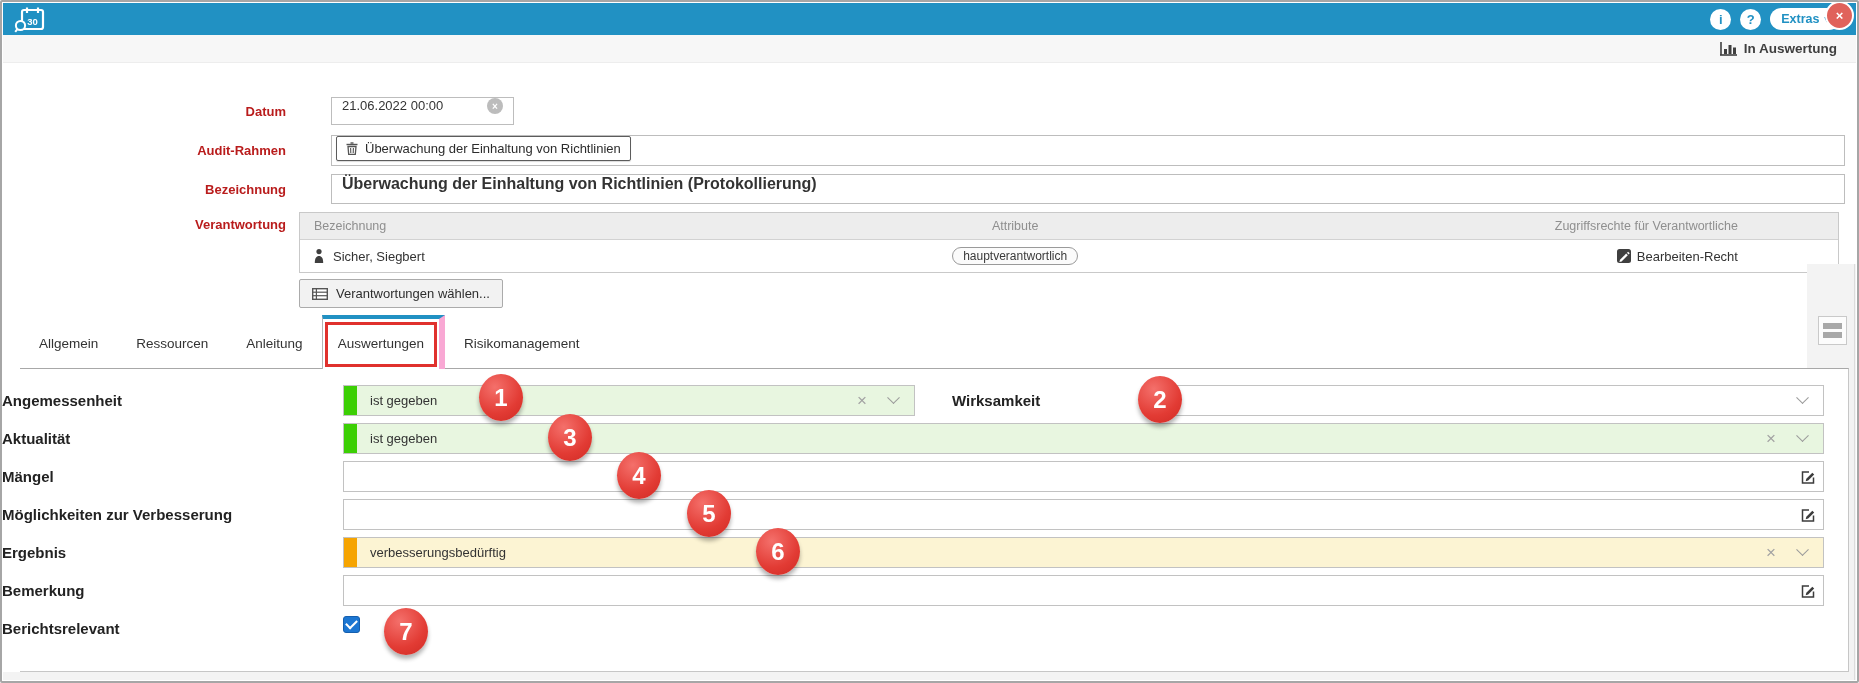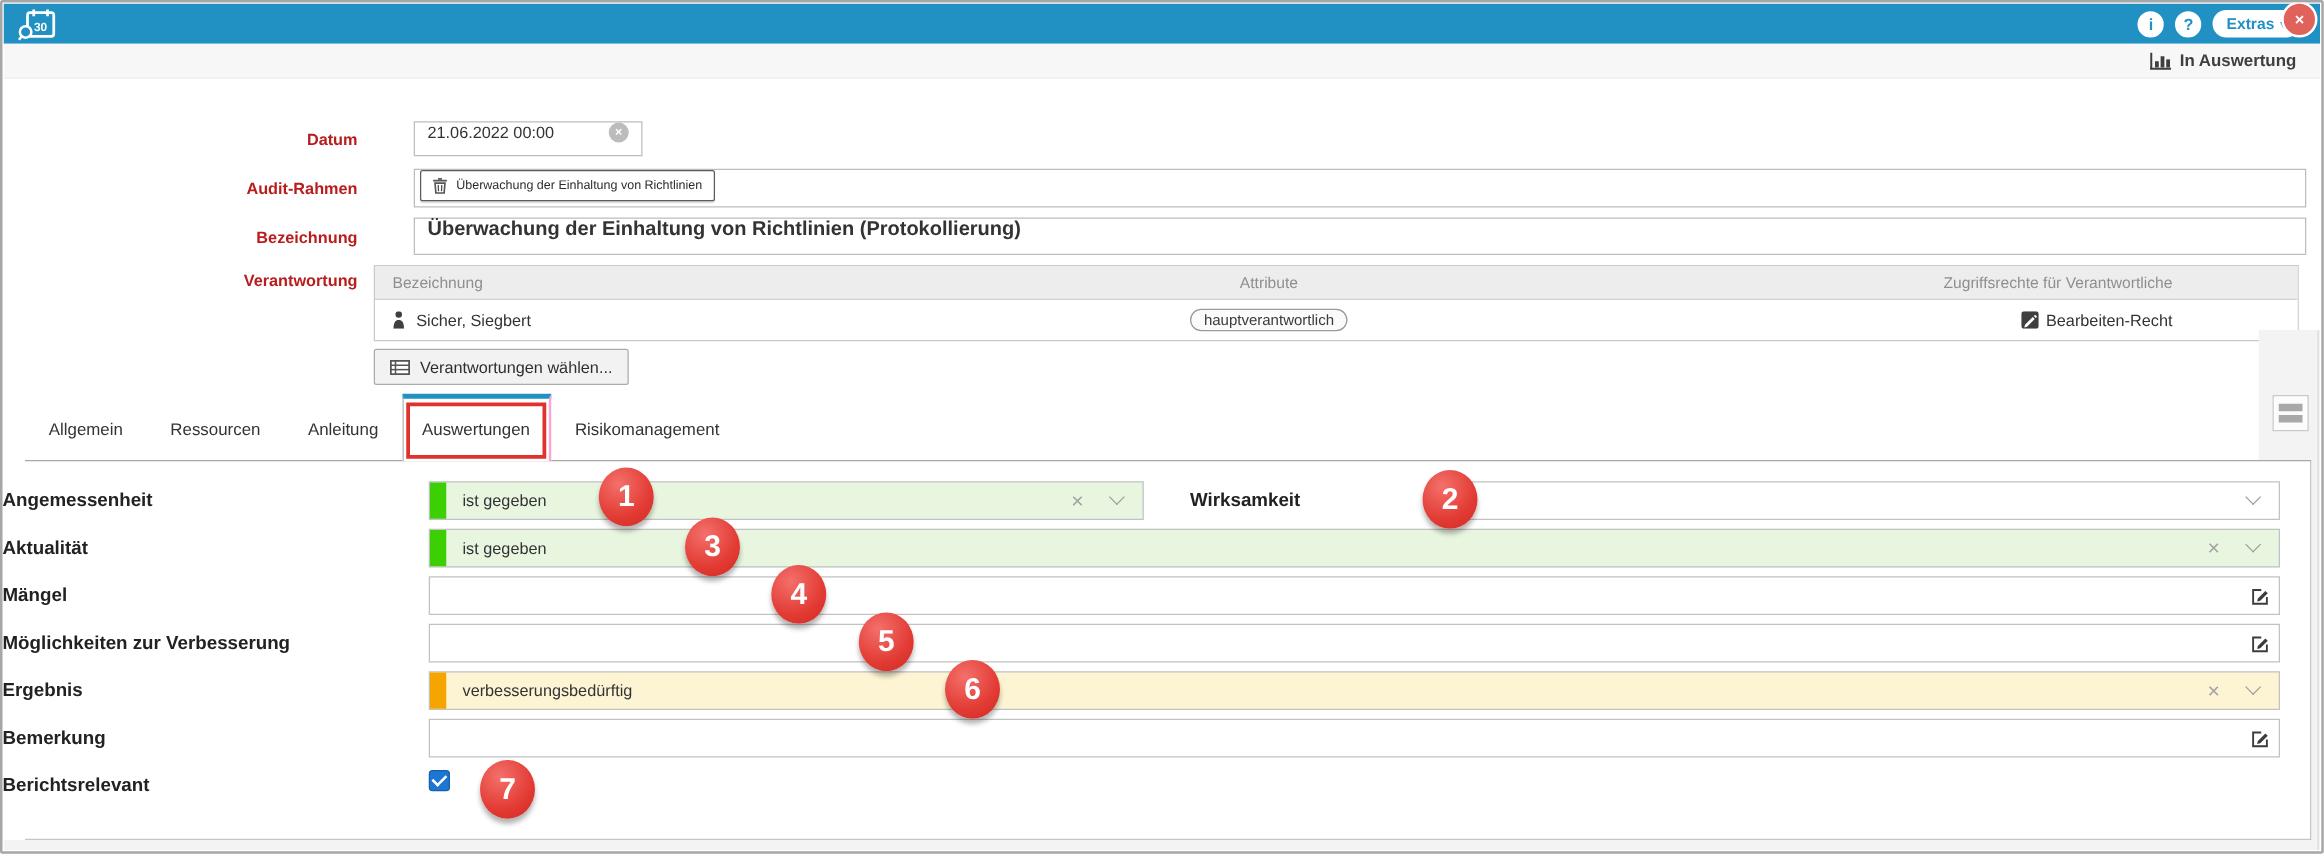--- a/index.html
+++ b/index.html
@@ -31,36 +31,36 @@
   .trow{position:absolute;left:0;right:12px;display:flex;}
   .tlabel{width:284px;text-align:right;font-weight:bold;font-size:13px;color:#b91c1c;flex:none;}
   .tfield-gap{width:13px;flex:none;}
   .inputbox{background:#fff;border:1px solid #bdbdbd;box-sizing:border-box;font-size:13px;color:#333;
             display:flex;align-items:flex-start;padding:0 10px;margin-left:32px;}
   .datefield{width:183px;height:28px;justify-content:space-between;}
   .clearcirc{width:16px;height:16px;border-radius:50%;background:#bcbcbc;color:#fff;font-size:10px;font-weight:bold;
              display:flex;align-items:center;justify-content:center;cursor:pointer;}
   .bigfield{width:1540px;}
   .tagchip{border:1px solid #5c5c5c;border-radius:2px;background:#fff;height:23px;display:flex;align-items:center;
-           padding:0 9px;gap:7px;font-size:10px;color:#2c2c2c;box-shadow:0 1px 1px rgba(0,0,0,.15);cursor:pointer;}
+           padding:0 9px;gap:7px;font-size:13px;color:#2c2c2c;box-shadow:0 1px 1px rgba(0,0,0,.15);cursor:pointer;}
   .vtable{width:1540px;border:1px solid #c9c9c9;box-sizing:border-box;font-size:13px;background:#fff;}
   .vhead{display:grid;grid-template-columns:36% 21% 43%;background:#ededed;color:#8f8f8f;font-size:12.5px;
          height:26px;align-items:center;border-bottom:1px solid #d2d2d2;}
   .vrow{display:grid;grid-template-columns:36% 21% 43%;height:32px;align-items:center;background:#fff;}
   .vc1{padding-left:14px;display:flex;align-items:center;gap:9px;}
   .vc2{text-align:center;display:flex;justify-content:center;}
   .vc3{text-align:left;padding-right:100px;display:flex;justify-content:flex-end;align-items:center;gap:6px;}
   .pill{border:1px solid #9a9a9a;border-radius:10px;background:#fbfbfb;padding:1px 10px;font-size:12px;color:#3a3a3a;}
   .graybtn{height:27px;background:#f2f2f2;border:1px solid #ababab;border-radius:2px;display:inline-flex;
            align-items:center;gap:8px;padding:0 12px;font-size:13px;color:#2e2e2e;cursor:pointer;}
   
   .tabs{position:absolute;left:18px;top:318px;height:48px;display:flex;align-items:stretch;z-index:6;}
   .tab{padding:0 19px;font-size:13.5px;color:#333;line-height:48px;cursor:pointer;white-space:nowrap;}
   .tab.active{position:relative;margin-top:-5px;height:54px;line-height:50px;background:#fff;
-              border-left:1px solid #b5b5b5;border-right:2px solid #f9a8d4;border-top:4px solid #2191c3;
+              border-left:1px solid #b5b5b5;border-right:6px solid #f9a8d4;border-top:4px solid #2191c3;
               box-sizing:border-box;z-index:7;padding:0 15px;}
   .redframe{position:absolute;left:2px;right:2px;top:3px;bottom:2px;border:3px solid #e0312d;pointer-events:none;}
   .viewtoggle{position:absolute;left:1816px;top:314px;width:29px;height:29px;background:#fcfcfc;
               border:1px solid #c9c9c9;box-sizing:border-box;display:flex;flex-direction:column;
               align-items:center;justify-content:center;gap:3px;cursor:pointer;z-index:6;}
   .viewtoggle .bar{width:19px;height:6px;background:#a8a8a8;}
   
   .gutter{position:absolute;left:1805px;top:262px;right:1px;bottom:1px;background:#f3f3f3;z-index:1;}
   .gutterline{position:absolute;left:1852px;top:262px;bottom:1px;width:1px;background:#dcdcdc;z-index:2;}
   .panel{position:absolute;left:18px;top:366px;width:1829px;height:304px;background:#fff;box-sizing:border-box;

